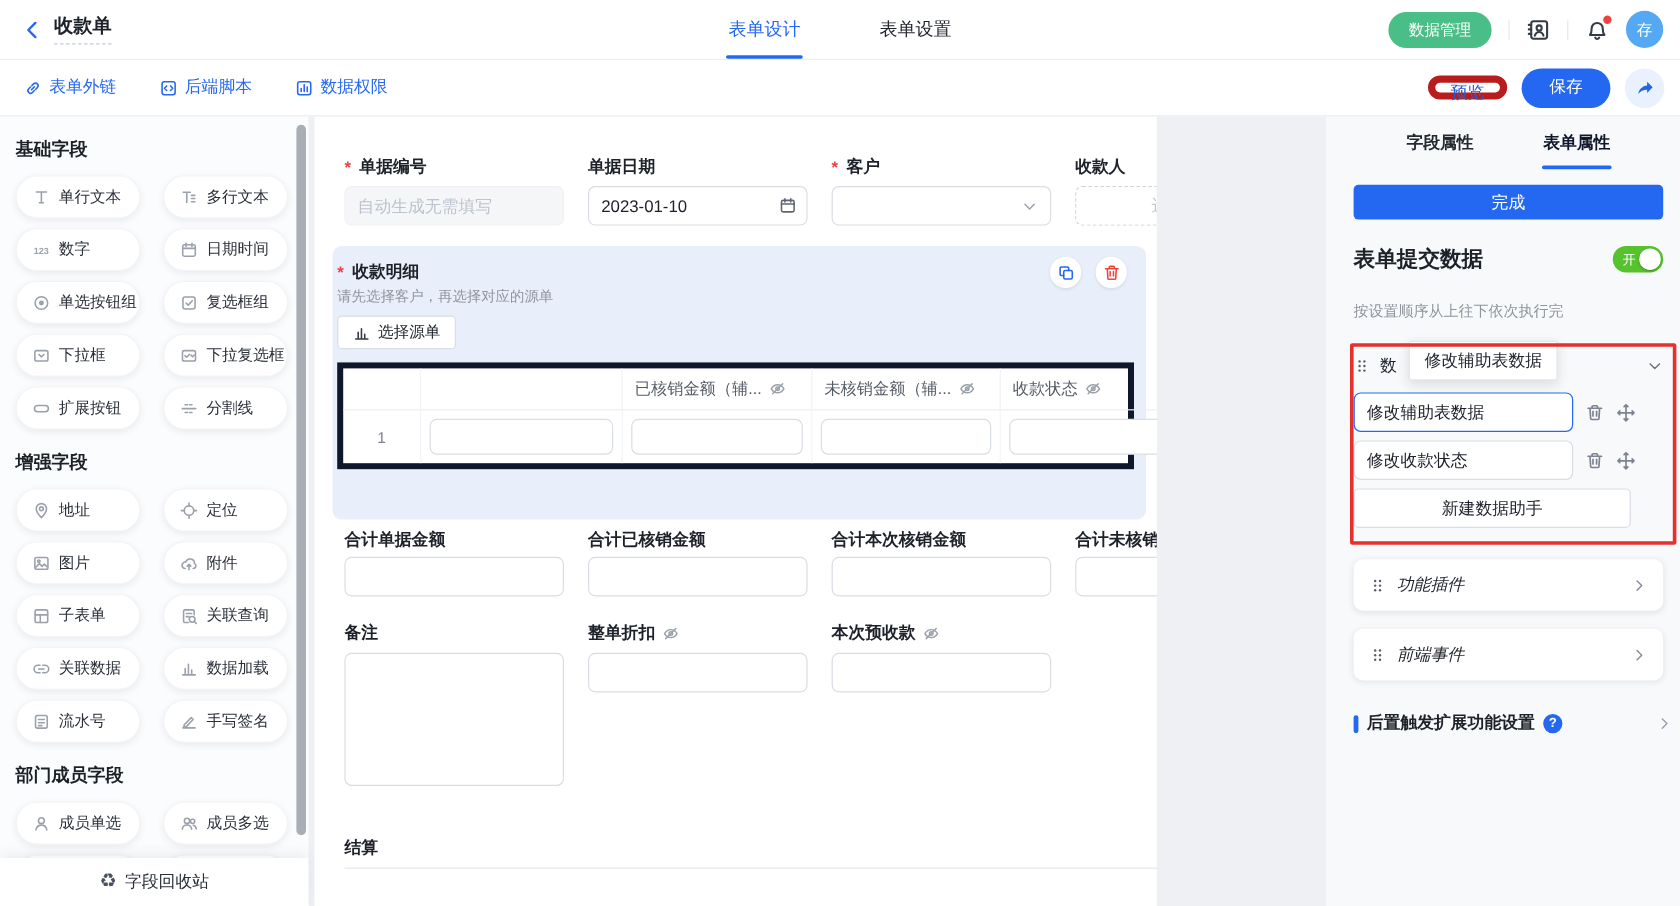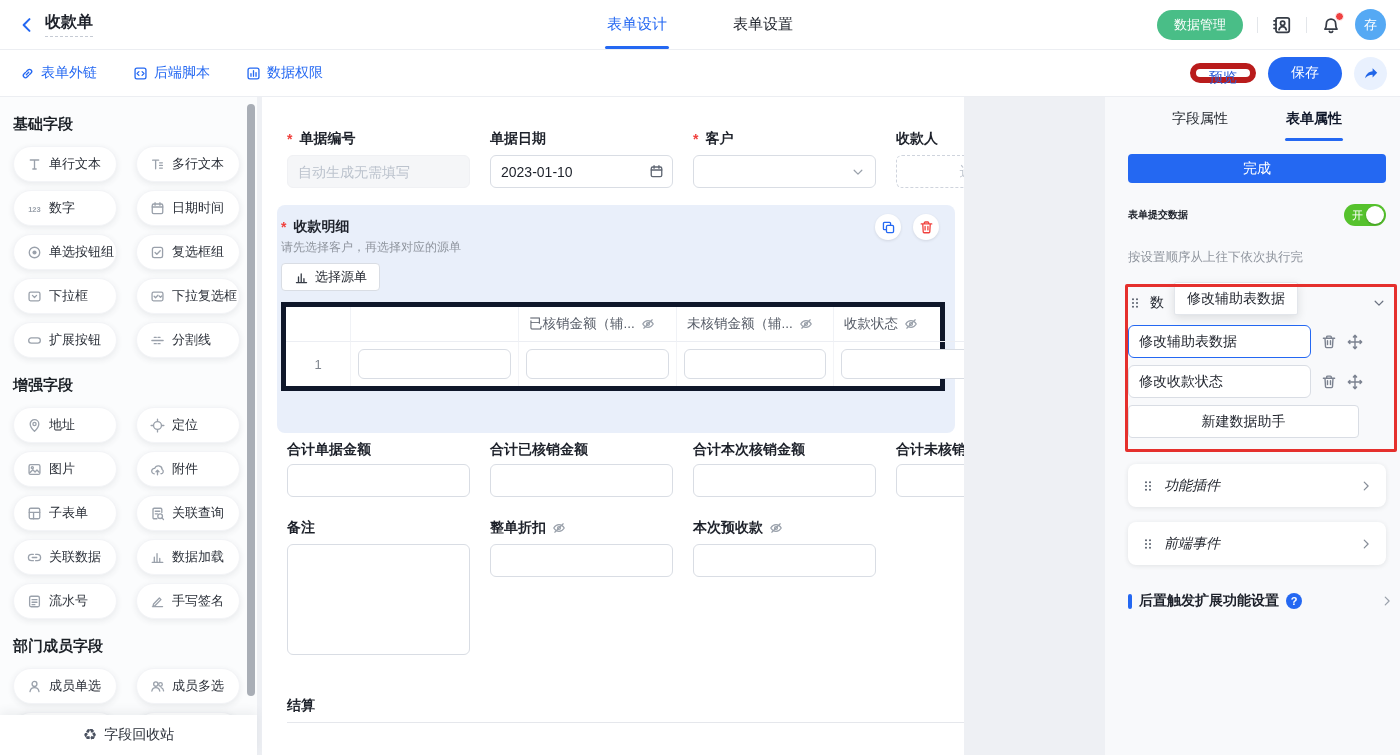--- a/index.html
+++ b/index.html
@@ -82,26 +82,26 @@
   .totals-row { margin:8px 0 0 10px; display:grid; grid-template-columns:repeat(4,183px); column-gap:20px; }
   .totals-row .f-label { margin-bottom:5px; }
   .extra-row { margin:22px 0 0 10px; display:flex; gap:20px; }
   .f-textarea { width:183px; height:111px; border:1px solid #d9dde4; border-radius:6px; resize:none; }
   .settle { margin:38px 0 0 10px; }
   .settle-divider { margin-top:7px; width:791px; border-top:1px solid #e5e7ec; }
 
   
   .rpanel { position:absolute; top:97px; left:1105px; width:295px; bottom:0; background:#f8f9fb; padding:0 14px 0 23px; z-index:2; }
   .rp-tabs { height:44px; display:flex; justify-content:center; gap:54px; align-items:stretch; }
-  .rp-tab { display:flex; align-items:center; font-size:14px; color:#252a31; position:relative; cursor:pointer; padding:0 2px; }
+  .rp-tab { display:flex; align-items:center; font-size:14px; color:#252a31; position:relative; cursor:pointer; padding:0 2px;font-weight:bold; }
   .rp-tab.active { color:#0f172a; font-weight:600; }
   .rp-tab.active::after { content:""; position:absolute; left:50%; transform:translateX(-50%); bottom:0; width:58px; height:3px; background:#2468f2; border-radius:2px; }
   .rp-done { display:block; margin-top:13px; width:258px; height:29px; border-radius:4px; background:#2468f2; border:none; color:#fff; font-size:14px; }
   .rp-submit { margin-top:21px; width:258px; display:flex; justify-content:space-between; align-items:center; }
-  .rp-submit-label { font-size:10px; font-weight:700; color:#1d212a; }
+  .rp-submit-label { font-size:18px; font-weight:700; color:#1d212a; }
   .toggle { width:42px; height:22px; border-radius:11px; background:#56c22d; position:relative; display:flex; align-items:center; cursor:pointer; }
   .toggle-text { color:#fff; font-size:11px; margin-left:8px; }
   .toggle-knob { position:absolute; right:2px; top:2px; width:18px; height:18px; border-radius:50%; background:#fff; box-shadow:0 1px 2px rgba(0,0,0,.25); }
   .rp-hint { margin-top:23px; font-size:12.5px; color:#8f959e; }
 
   .assistant { margin-top:22px; position:relative; width:258px; }
   .annotation-box { position:absolute; left:-3px; right:-11px; top:-4px; bottom:-14px; border:3px solid #e5302d; border-radius:2px; z-index:6; pointer-events:none; }
   .as-header { height:30px; display:flex; align-items:center; gap:8px; cursor:pointer; }
   .as-title { font-size:14px; color:#1d212a; }
   .as-header .ic:last-child { margin-left:auto; color:#6b7280; }

